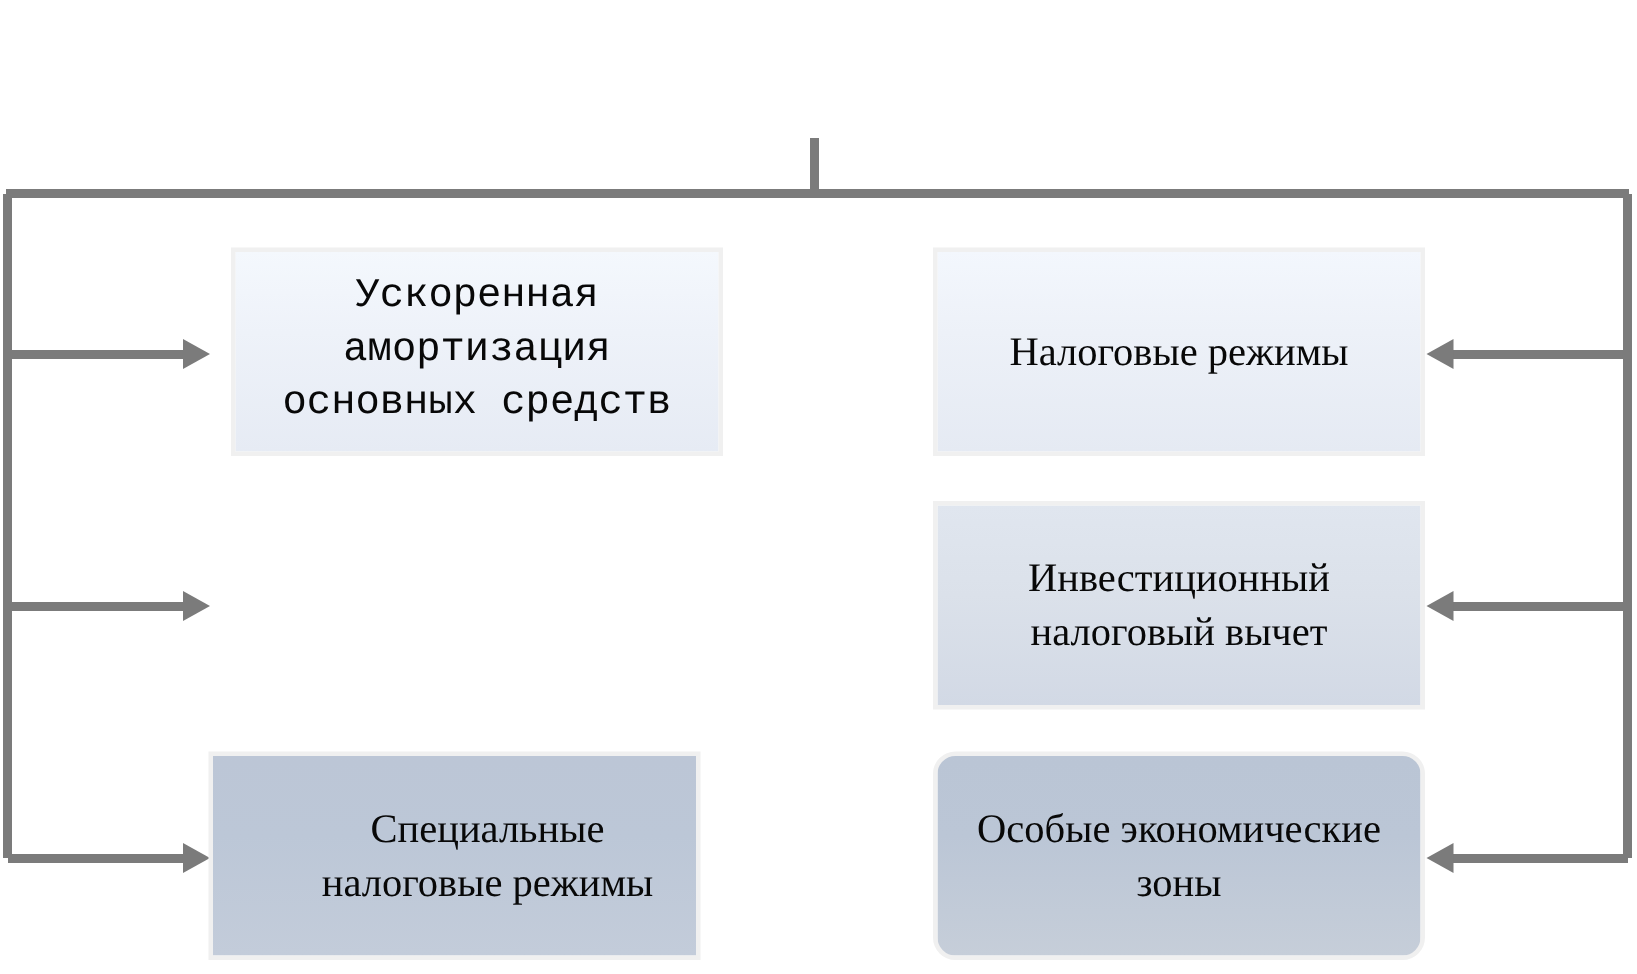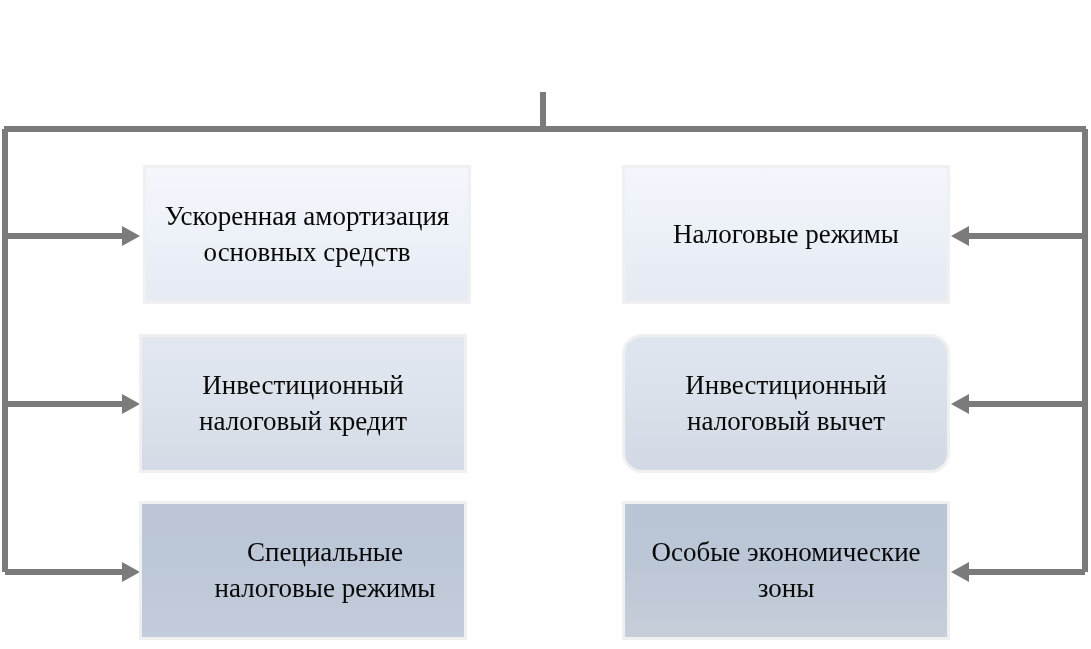--- a/index.html
+++ b/index.html
@@ -123,37 +123,34 @@
       <polygon points="140,236 122,226 122,246"></polygon>
       <polygon points="140,404 122,394 122,414"></polygon>
       <polygon points="140,572 122,562 122,582"></polygon>
 
       <polygon points="951,236 969,226 969,246"></polygon>
       <polygon points="951,404 969,394 969,414"></polygon>
       <polygon points="951,572 969,562 969,582"></polygon>
     </g>
   </svg>
 
-  <div class="node tone-1" style="left:143px; top:165px; width:328px; height:139px;">
+  <div class="node tone-1" style="left:154px; top:165px; width:328px; height:139px;font-family:Liberation Mono, monospace;">
     <div class="node-label">Ускоренная амортизация основных средств</div>
   </div>
 
-  <div class="node tone-2" style="left:139px; top:334px; width:328px; height:139px;">
-    <div class="node-label">Инвестиционный налоговый кредит</div>
-  </div>
 
   <div class="node tone-3" style="left:139px; top:501px; width:328px; height:139px;padding-left:44px;">
     <div class="node-label">Специальные налоговые режимы</div>
   </div>
 
   <div class="node tone-r1" style="left:622px; top:165px; width:328px; height:139px;">
     <div class="node-label">Налоговые режимы</div>
   </div>
 
-  <div class="node tone-r2" style="left:622px; top:334px; width:328px; height:139px;border-radius:20px;">
+  <div class="node tone-r2" style="left:622px; top:334px; width:328px; height:139px;">
     <div class="node-label">Инвестиционный налоговый вычет</div>
   </div>
 
-  <div class="node tone-r3" style="left:622px; top:501px; width:328px; height:139px;">
+  <div class="node tone-r3" style="left:622px; top:501px; width:328px; height:139px;border-radius:15px;">
     <div class="node-label">Особые экономические зоны</div>
   </div>
 
 </div>
 
 </body></html>

